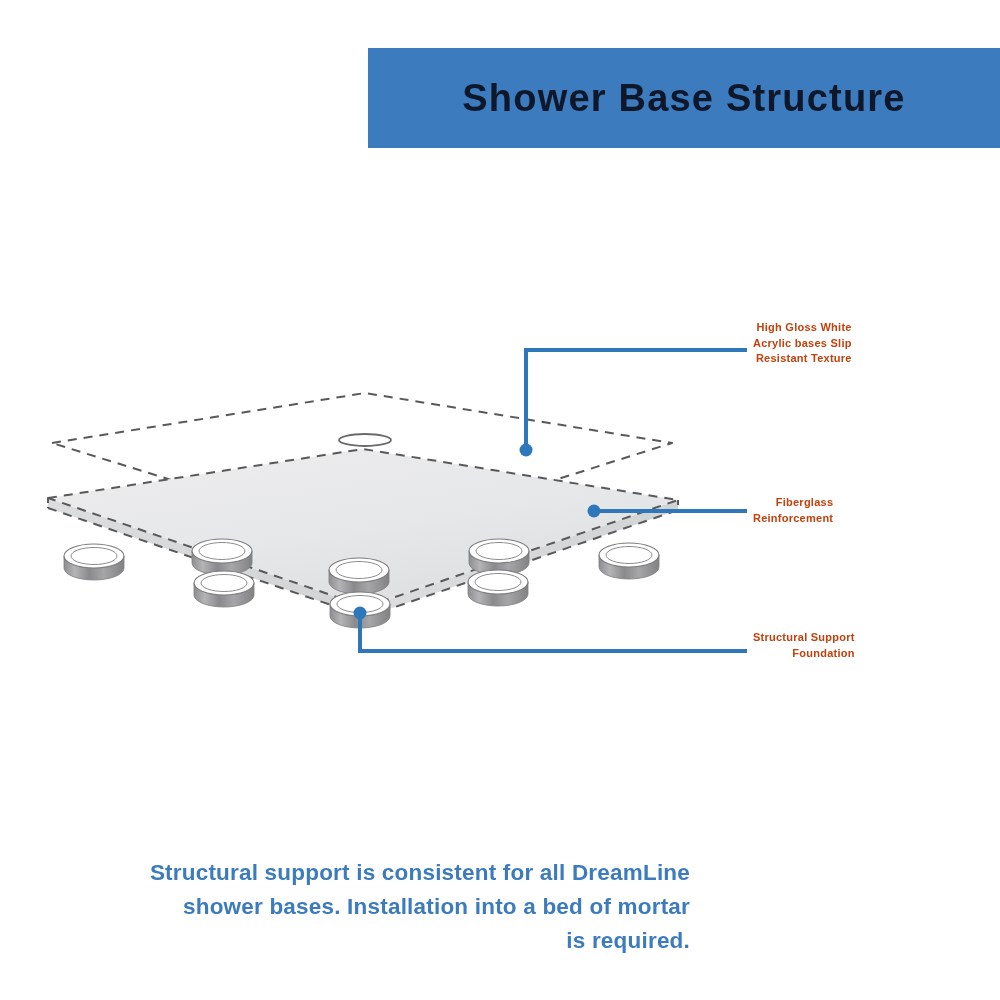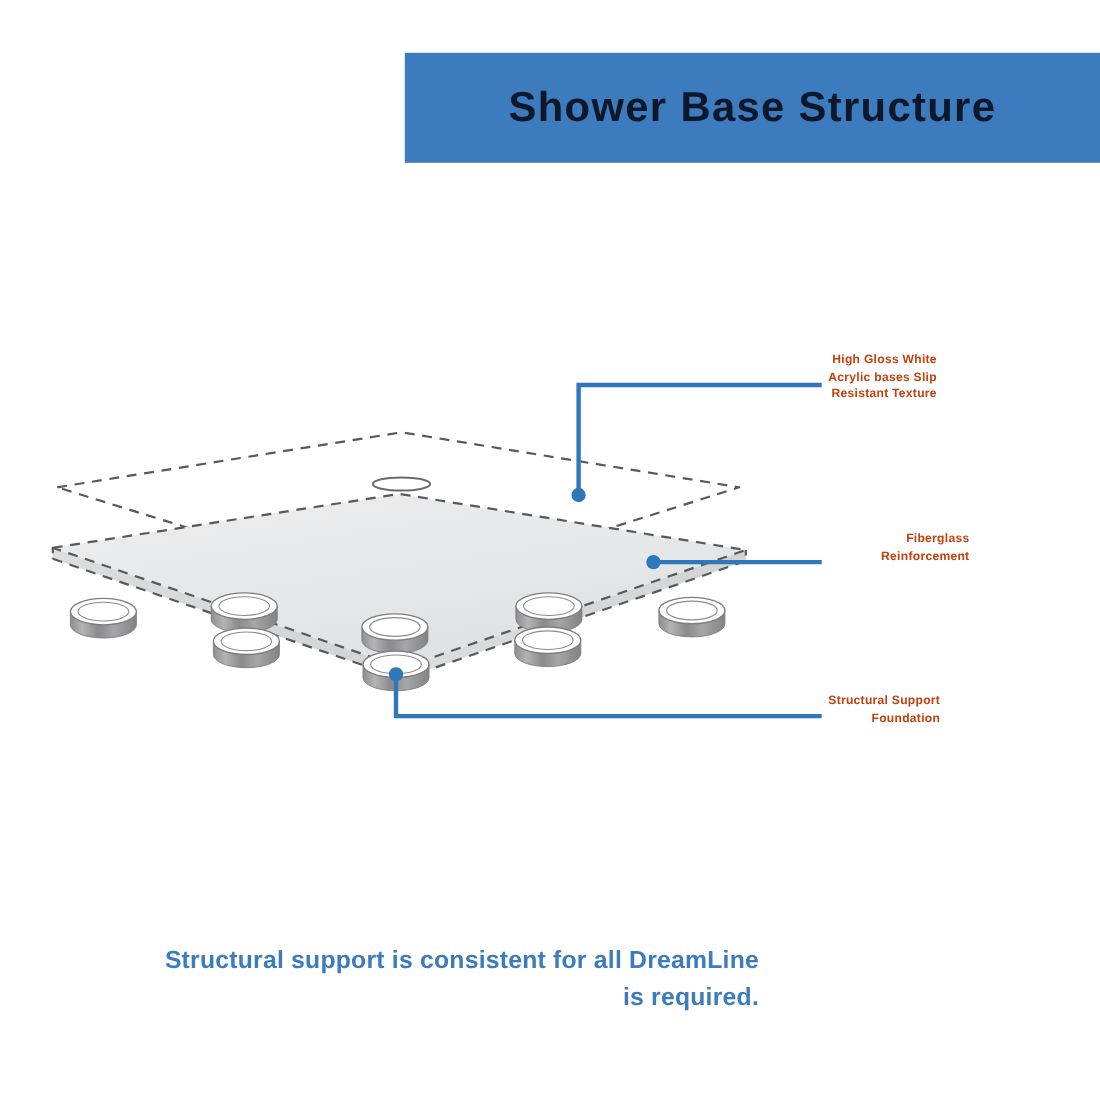--- a/index.html
+++ b/index.html
@@ -47,21 +47,21 @@
     color: #c2410c;
     font-size: 11px;
     font-weight: bold;
     line-height: 1.42;
     letter-spacing: 0.25px;
     font-family: "Liberation Sans", sans-serif;
     text-align: right;
   }
   .callout .cl-line { display: block; white-space: nowrap; }
   #callout-acrylic   { left: 753px; top: 320px; }
-  #callout-fiberglass{ left: 753px; top: 483px; margin-left: 48px; }
+  #callout-fiberglass{ left: 753px; top: 495px; }
   #callout-support   { left: 753px; top: 630px; }
 
   
   .caption {
     position: absolute;
     left: 50px;
     top: 856px;
     width: 640px;
     color: #3b7bbe;
     font-size: 22.5px;
@@ -206,16 +206,17 @@
     <span class="cl-line">Reinforcement</span>
   </div>
 
   <div class="callout" id="callout-support">
     <span class="cl-line">Structural Support</span>
     <span class="cl-line">Foundation</span>
   </div>
 
   <div class="caption">
     <span class="cap-line">Structural support is consistent for all DreamLine</span>
+    <span class="cap-line">shower bases. Installation into a bed of mortar</span>
     <span class="cap-line">is required.</span>
   </div>
 
 </div>
 
 </body></html>

